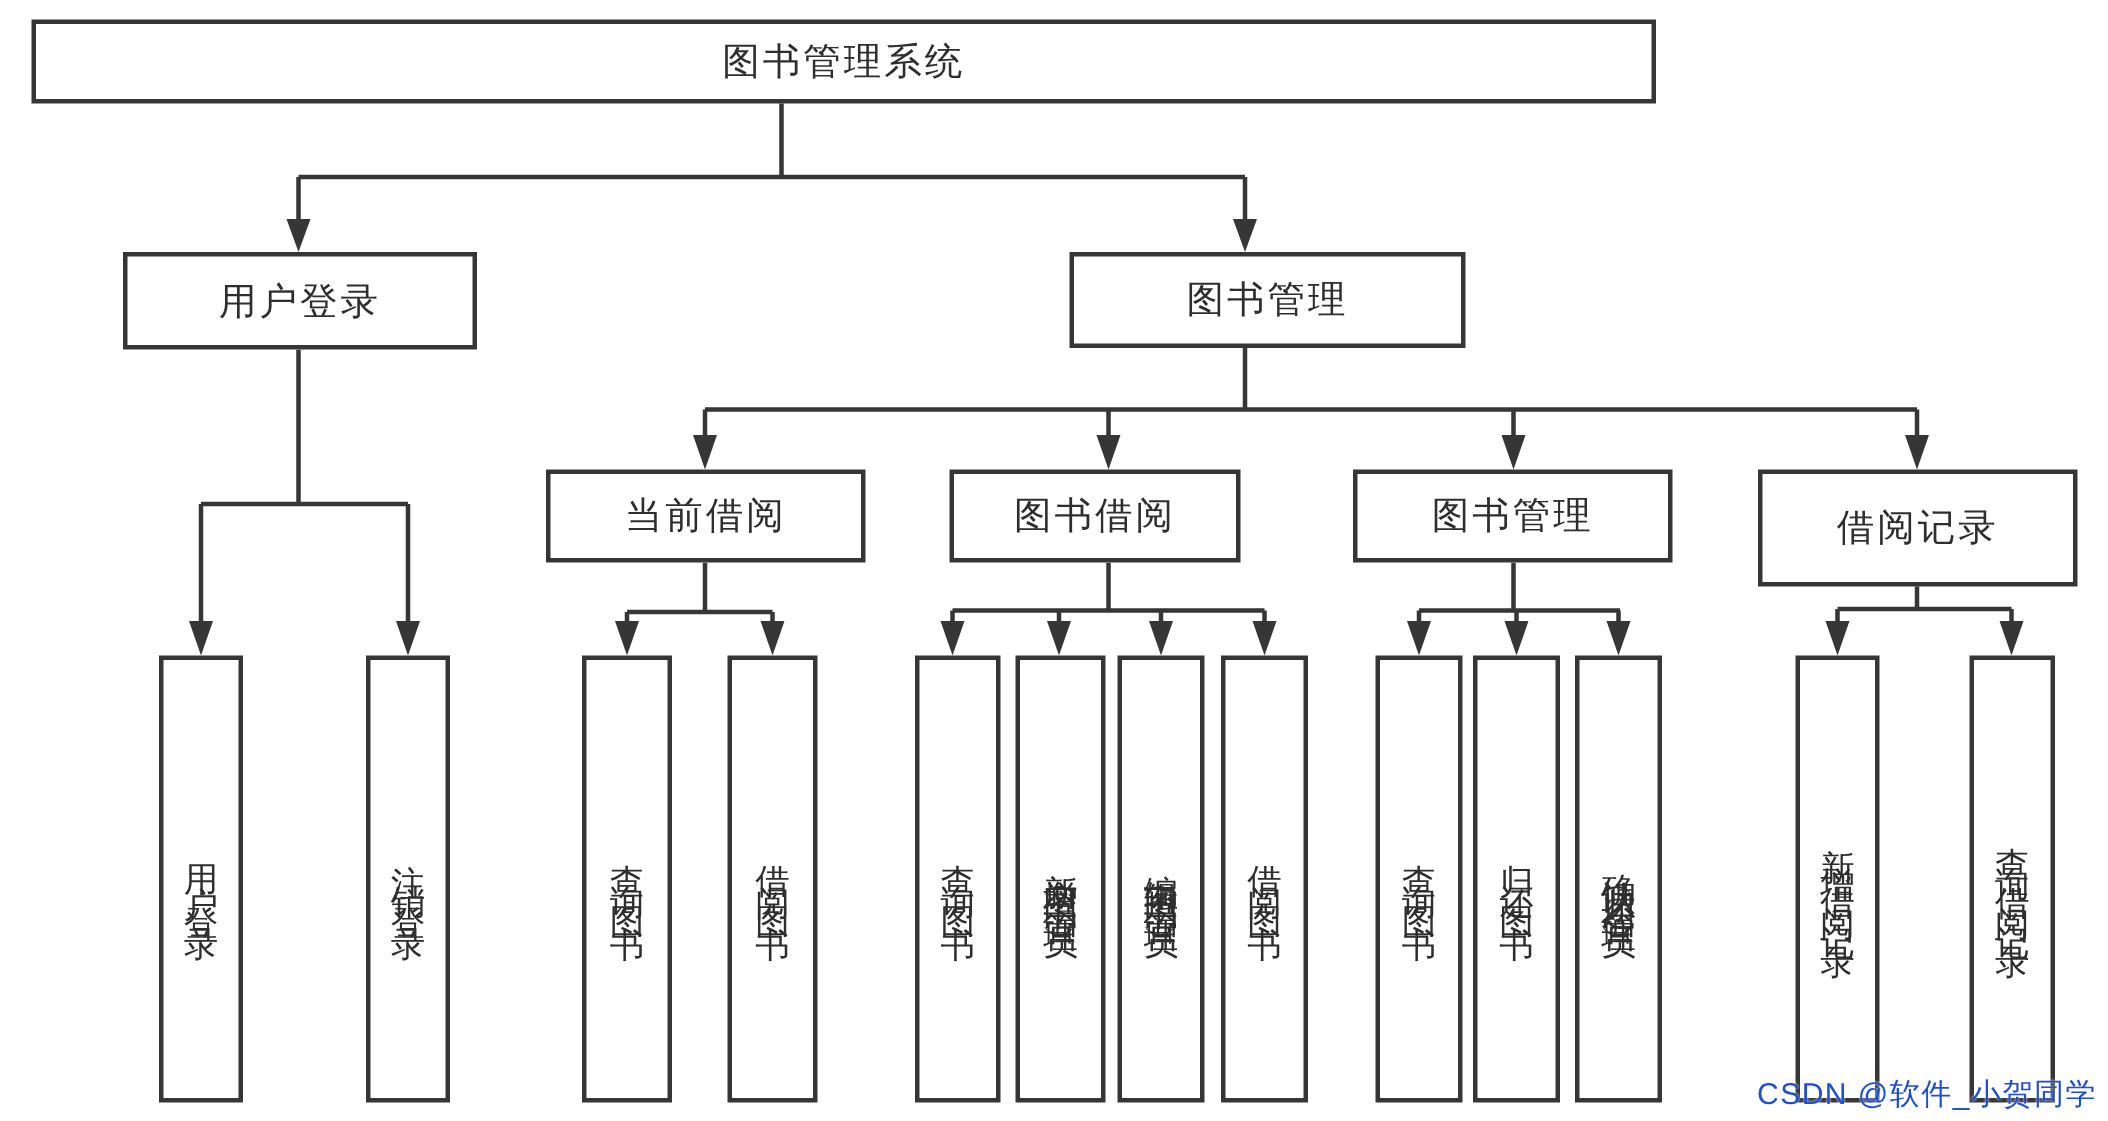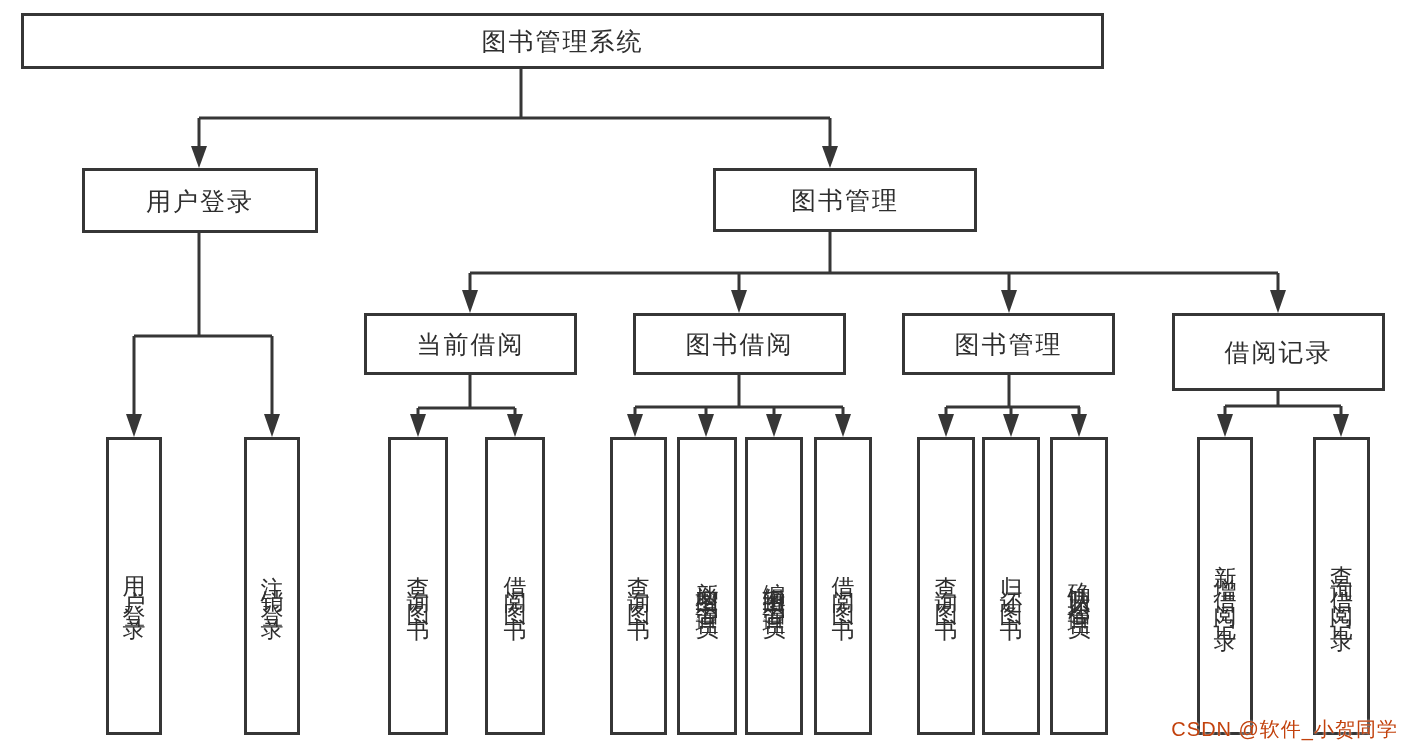--- a/index.html
+++ b/index.html
@@ -46,21 +46,21 @@
     white-space: normal;
   }
   .ls-4 { letter-spacing: 14px; }
   .ls-6 { letter-spacing: 13px; }
   .ls-9 { letter-spacing: 5px; }
   .watermark {
     position: absolute;
     right: 7px;
     bottom: 4px;
     font-size: 20px;
-    color: #c2410c;
+    color: #1d4ed8;
     letter-spacing: 1px;
     text-shadow: 0 0 2px #ffffff;
     white-space: nowrap;
   }
 </style>
 </head>
 <body>
 
 <div id="canvas">
 
@@ -106,21 +106,21 @@
       <polygon points="1333,414 1349,414 1341,437"></polygon>
     </g>
   </svg>
 
   <div class="box" style="left:21px; top:13px; width:1083px; height:56px;">图书管理系统</div>
 
   <div class="box" style="left:82px; top:168px; width:236px; height:65px;">用户登录</div>
   <div class="box" style="left:713px; top:168px; width:264px; height:64px;">图书管理</div>
 
   <div class="box" style="left:364px; top:313px; width:213px; height:62px;">当前借阅</div>
-  <div class="box" style="left:633px; top:313px; width:213px; height:62px;">图书借阅</div>
+  <div class="box" style="left:633px; top:313px; width:194px; height:62px;">图书借阅</div>
   <div class="box" style="left:902px; top:313px; width:213px; height:62px;">图书管理</div>
   <div class="box" style="left:1172px; top:313px; width:213px; height:78px;">借阅记录</div>
 
   <div class="box leaf ls-4" style="left:106px; top:437px; width:56px; height:298px;">用户登录</div>
   <div class="box leaf ls-4" style="left:244px; top:437px; width:56px; height:298px;">注销登录</div>
 
   <div class="box leaf ls-4" style="left:388px; top:437px; width:60px; height:298px;">查询图书</div>
   <div class="box leaf ls-4" style="left:485px; top:437px; width:60px; height:298px;">借阅图书</div>
 
   <div class="box leaf ls-4" style="left:610px; top:437px; width:57px; height:298px;">查询图书</div>

